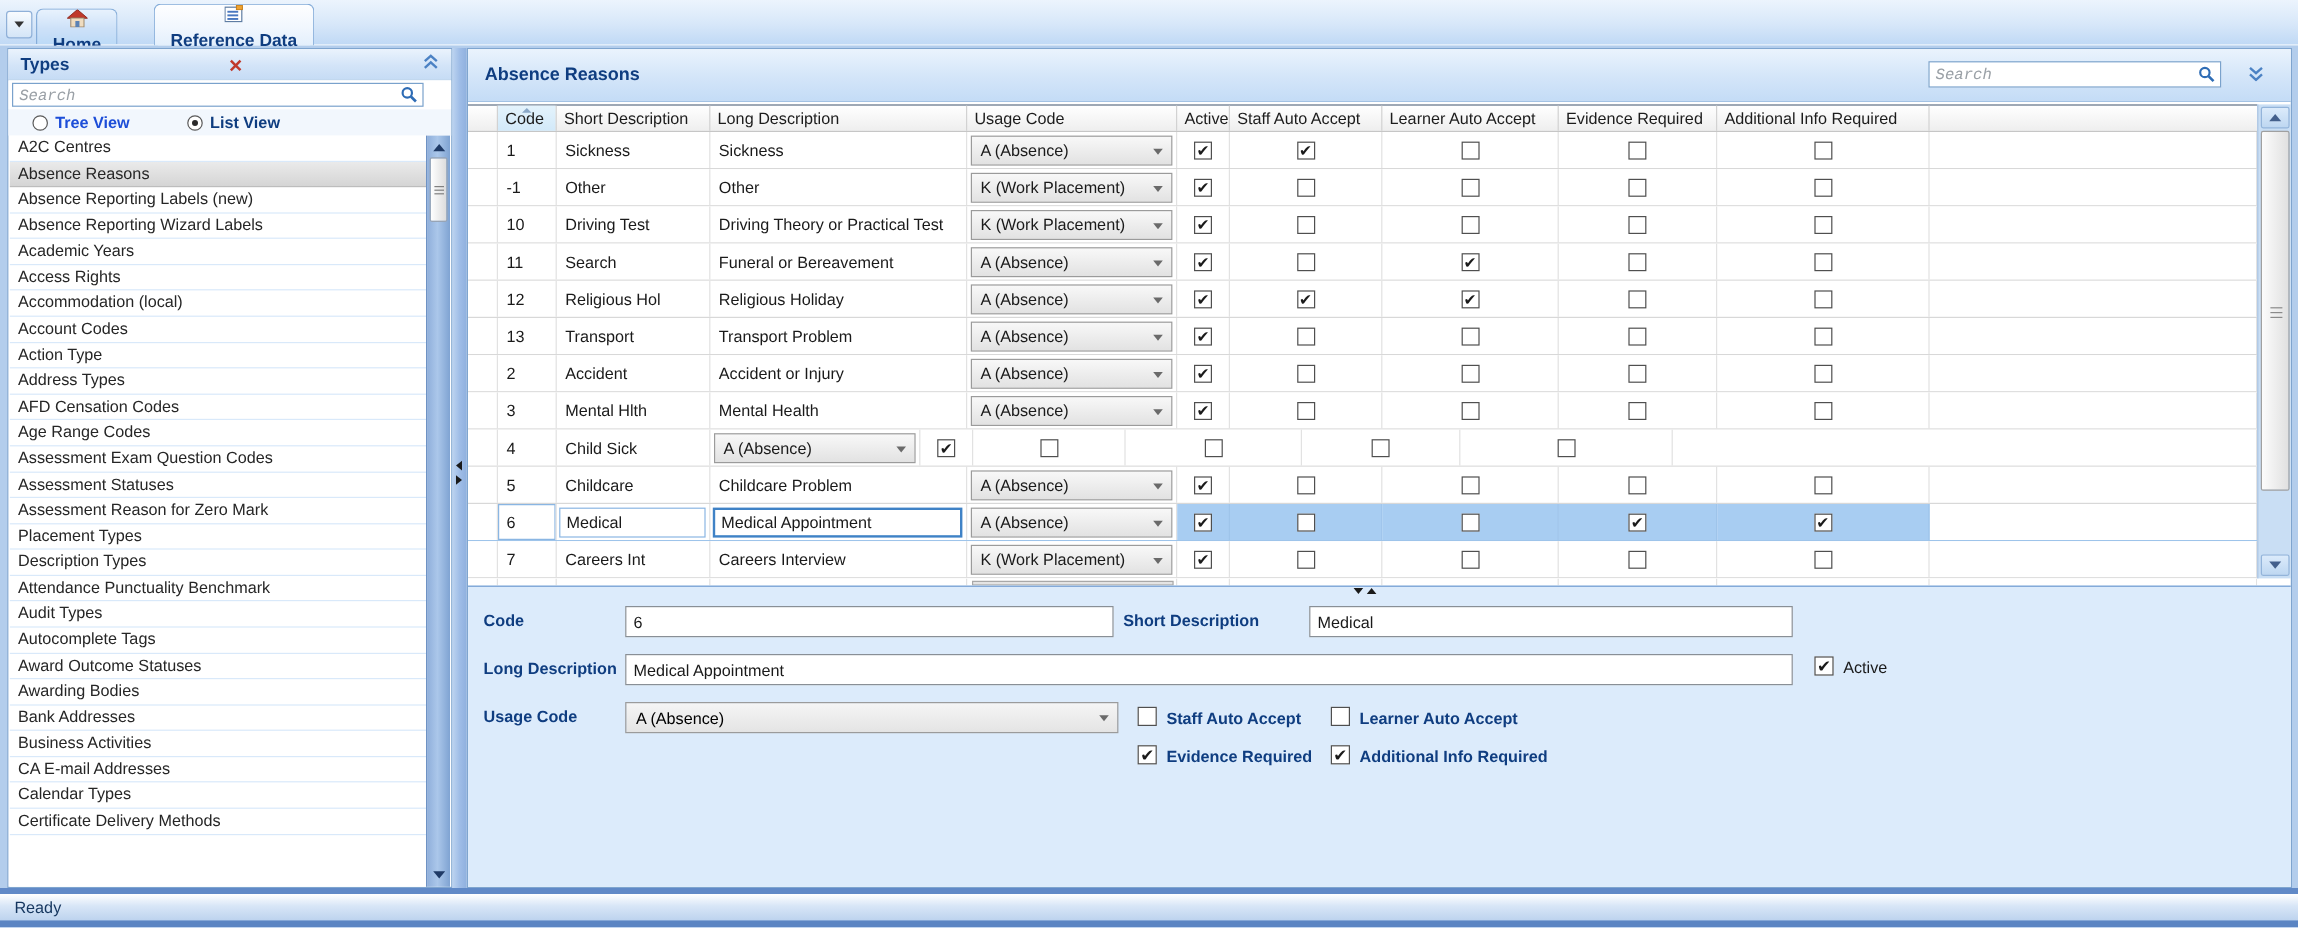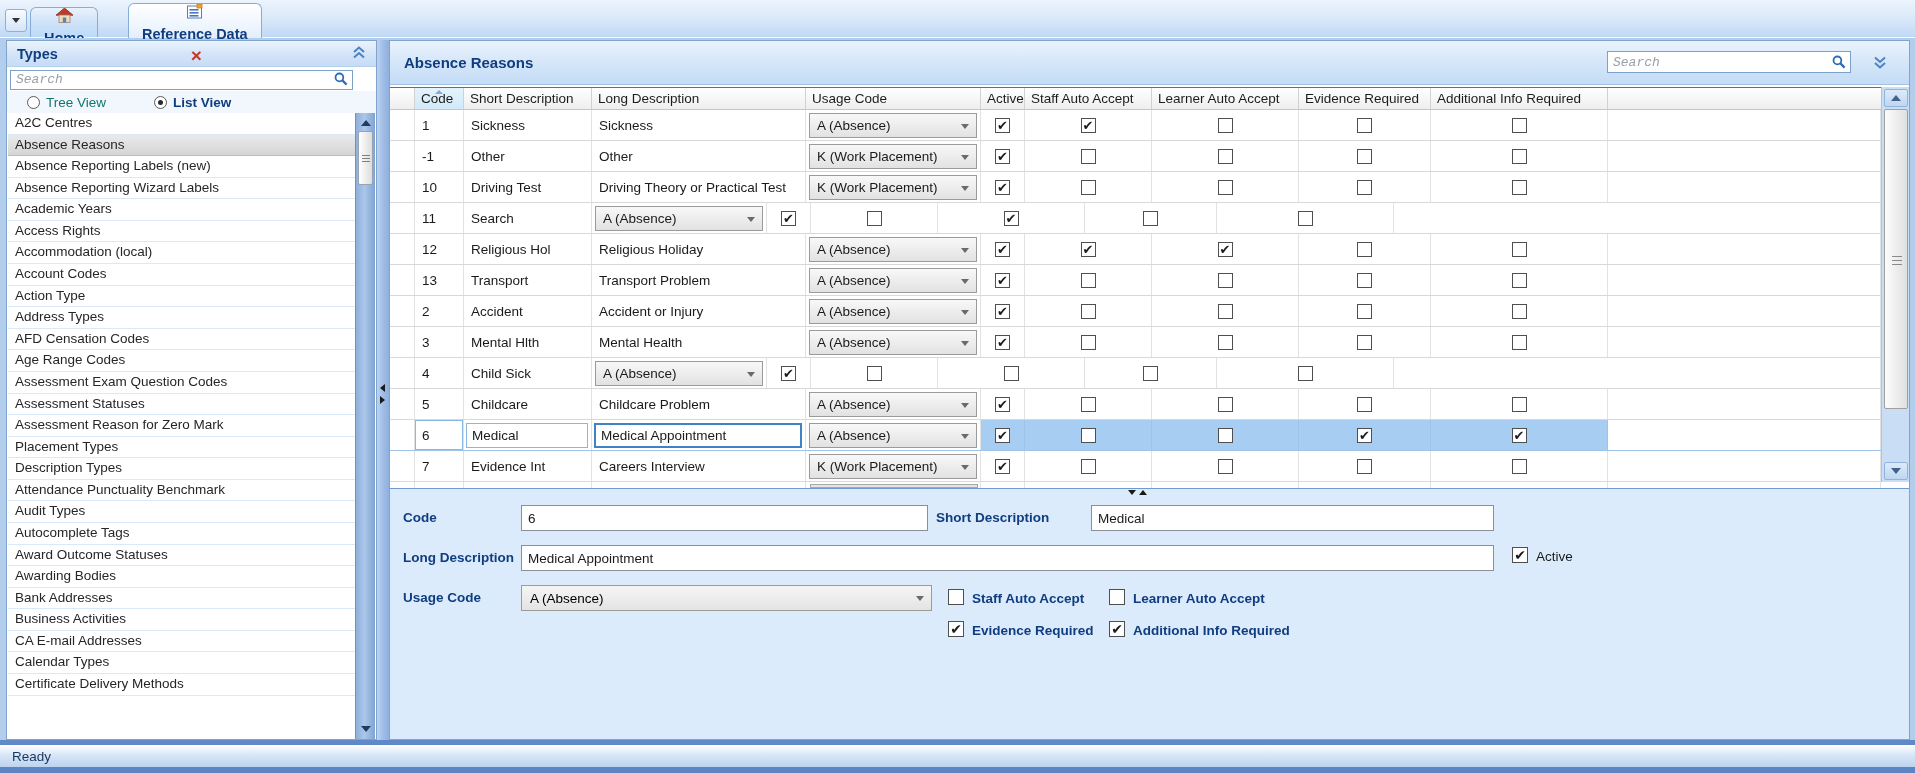--- a/index.html
+++ b/index.html
@@ -33,21 +33,21 @@
   .panel-title { font-size:14.5px; font-weight:bold; color:#0f3d80; flex:1; }
   .search-row { position:relative; height:24px; padding:2px 3px; background:#fff; }
   .search-input { width:343px; height:20px; border:1px solid #7aa2cc; font-size:13px; padding:0 22px 0 5px;
     font-family:Liberation Mono, monospace; color:#3b82f6; outline:none; }
   .search-input::placeholder { color:#9aa0a6; font-style:italic; }
   .search-mag { position:absolute; top:5px; }
   .sidebar .search-mag { left:327px; }
   .view-row { height:22px; background:#f2f7fd; display:flex; align-items:center; font-size:13.5px; }
   .radio { width:13px; height:13px; border:1px solid #5a5a5a; border-radius:50%; background:#fff; position:relative; }
   .radio.sel::after { content:""; position:absolute; left:3px; top:3px; width:5px; height:5px; background:#2a2a2a; border-radius:50%; }
-  .rlabel-tree { margin:0 0 0 6px; color:#0f766e; }
+  .rlabel-tree { margin:0 0 0 6px; color:#1d4ed8;font-weight:bold; }
   .rlabel-list { margin:0 0 0 6px; color:#0f3d80; font-weight:bold; }
   .r1 { margin-left:20px; } .r2 { margin-left:48px; }
   .types-list { position:absolute; left:1px; top:72px; width:347px; height:626px; overflow:hidden; background:#fff; }
   .side-item { height:21.58px; border-bottom:1px solid #d9e9fa; font-size:13.5px; color:#262626;
     padding:2px 0 0 7px; white-space:nowrap; overflow:hidden; }
   .side-item.selected { background:linear-gradient(#eaeaea,#d5d5d5); border-bottom:1px solid #bdbdbd; }
 
   
   .sscroll { position:absolute; right:1px; top:72px; width:20px; height:626px;
     background:linear-gradient(90deg,#8fafdb,#abc7ea 45%,#7fa3d2); border-left:1px solid #6e92c4; }
@@ -385,20 +385,21 @@
           </div>
           <div class="cell c-additional cbcol">
             <div class="cb"></div>
           </div>
           <div class="cell c-fill"></div>
         </div>
         <div class="grid-row">
           <div class="cell c-ind"></div>
           <div class="cell c-code">11</div>
           <div class="cell c-short">Search</div>
+          <div class="cell c-long">Funeral or Bereavement</div>
           <div class="cell c-usage" style="padding-left: 0px;">
             <div class="combo">
               <span>A (Absence)</span>
               <span class="combo-arrow"></span>
             </div>
           </div>
           <div class="cell c-active cbcol">
             <div class="cb checked"></div>
           </div>
           <div class="cell c-staff cbcol">
@@ -610,21 +611,21 @@
             <div class="cb checked"></div>
           </div>
           <div class="cell c-additional cbcol">
             <div class="cb checked"></div>
           </div>
           <div class="cell c-fill"></div>
         </div>
         <div class="grid-row">
           <div class="cell c-ind"></div>
           <div class="cell c-code">7</div>
-          <div class="cell c-short">Evidence Int</div>
+          <div class="cell c-short">Careers Int</div>
           <div class="cell c-long">Careers Interview</div>
           <div class="cell c-usage" style="padding-left: 0px;">
             <div class="combo">
               <span>K (Work Placement)</span>
               <span class="combo-arrow"></span>
             </div>
           </div>
           <div class="cell c-active cbcol">
             <div class="cb checked"></div>
           </div>

